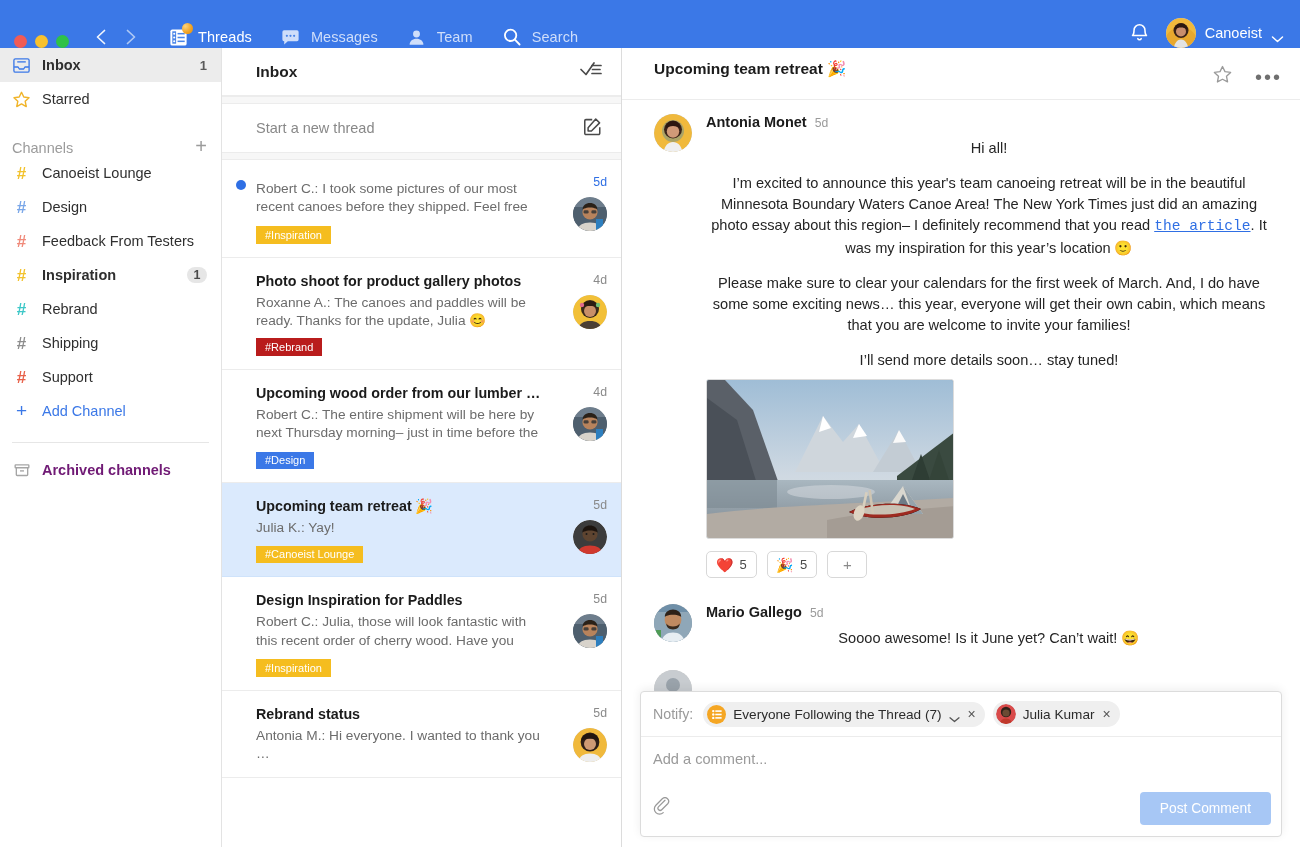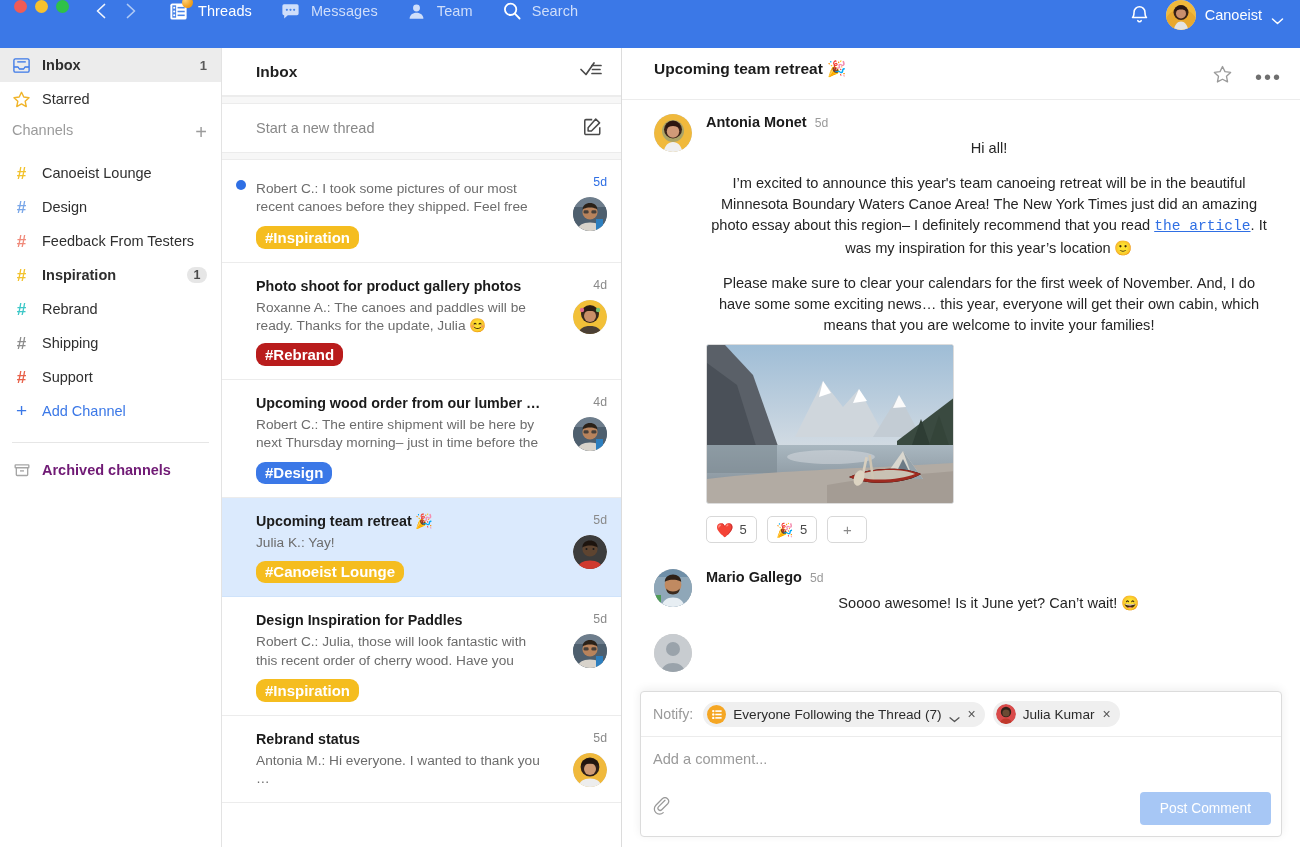--- a/index.html
+++ b/index.html
@@ -5,21 +5,21 @@
   * { box-sizing: border-box; margin: 0; padding: 0; }
   html, body {
     width: 1300px; height: 847px;
     font-family: "Liberation Sans", sans-serif;
     background: #fff; overflow: hidden;
   }
   #app { position: relative; width: 1300px; height: 847px; display: flex; flex-direction: column; }
 
   
   .titlebar {
-    height: 48px; background: #3b78e7; display: flex; align-items: flex-start;
+    height: 48px; background: #3b78e7; display: flex; align-items: flex-end;
     flex: 0 0 48px; position: relative; color: #fff;
   }
   .traffic { display: flex; align-items: center; gap: 8px; padding-left: 14px; }
   .tl { width: 13px; height: 13px; border-radius: 50%; }
   .tl.red { background: #f05b56; }
   .tl.amber { background: #f7c12f; }
   .tl.green { background: #2fc148; }
 
   .navarrows { display: flex; align-items: center; gap: 6px; margin-left: 22px; }
   .chev { width: 22px; height: 22px; opacity: .92; }
@@ -60,21 +60,21 @@
   .srow .txt { flex: 1; white-space: nowrap; overflow: hidden; text-overflow: ellipsis; }
   .srow.selected { background: #ececec; }
   .srow.selected .txt { font-weight: bold; }
   .srow .count { font-size: 13px; color: #5a5a5a; font-weight: bold; }
   .srow .count.pill {
     background: #e6e6e6; border-radius: 9px; min-width: 20px; text-align: center;
     padding: 1px 6px; font-weight: bold; color: #4a4a4a; font-size: 12.5px;
   }
   .srow.bold .txt { font-weight: bold; }
   .section-head {
-    display: flex; align-items: flex-start; height: 34px; padding: 0 14px 0 12px;
+    display: flex; align-items: flex-end; height: 34px; padding: 0 14px 0 12px;
     color: #9b9b9b; font-size: 14.5px; margin-top: 6px;
   }
   .section-head .txt { flex: 1; }
   .plus-btn { color: #9b9b9b; font-size: 20px; line-height: 1; cursor: default; }
   .hash { font-weight: bold; font-size: 17px; line-height: 1; }
   .addch { color: #3b78e7; }
   .addch .ico { color: #3b78e7; font-size: 19px; }
   .sdivider { height: 1px; background: #e6e6e6; margin: 14px 12px 10px 12px; }
   .archived { color: #701a75; }
   .archived .txt { font-weight: bold; }
@@ -111,22 +111,22 @@
   .titem .row1 { display: flex; align-items: baseline; gap: 8px; }
   .titem .subj {
     font-size: 14.3px; font-weight: bold; color: #1b1b1b; flex: 1;
     white-space: nowrap; overflow: hidden; text-overflow: ellipsis;
   }
   .titem .prev {
     margin-top: 5px; font-size: 13.7px; color: #6c6c6c; line-height: 1.35;
     max-height: 38px; overflow: hidden;
   }
   .titem .tag {
-    display: inline-block; margin-top: 8px; font-size: 15px; color: #fff;
-    padding: 2.5px 9px 3px; border-radius: 9px; font-weight: bold;
+    display: inline-block; margin-top: 8px; font-size: 11px; color: #fff;
+    padding: 2.5px 9px 3px; border-radius: 0; font-weight: normal;
   }
   .titem .right { width: 58px; flex: none; display: flex; flex-direction: column; align-items: flex-end; }
   .titem .time { font-size: 12.3px; color: #8a8a8a; }
   .titem.unreadrow .time { color: #2f6fe4; }
   .titem .right .avatar { margin-top: 8px; }
 
   
   .pane { flex: 1; display: flex; flex-direction: column; min-width: 0; background: #fff; position: relative; }
   .pane-head {
     flex: none; padding: 12px 18px 10px 32px; display: flex; align-items: flex-start;
@@ -535,21 +535,22 @@
             </svg>
           </span>
           <div class="mbody">
             <div class="mhead">
               <span class="mname">Antonia Monet</span>
               <span class="mtime">5d</span>
             </div>
             <div class="mtext">
               <p>Hi all!</p>
               <p><span>I’m excited to announce this year's team canoeing retreat will be in the beautiful Minnesota Boundary Waters Canoe Area! The New York Times just did an amazing photo essay about this region– I definitely recommend that you read </span><a href="#">the article</a><span>. It was my inspiration for this year’s location 🙂</span></p>
-              <p>Please make sure to clear your calendars for the first week of November. And, I do have some some exciting news… this year, everyone will get their own cabin, which means that you are welcome to invite your families!</p>
+              <p>Please make sure to clear your calendars for the first week of March. And, I do have some some exciting news… this year, everyone will get their own cabin, which means that you are welcome to invite your families!</p>
+              <p>I’ll send more details soon… stay tuned!</p>
             </div>
 
             <div class="thumb">
               <svg viewBox="0 0 248 160" width="248" height="160" preserveAspectRatio="none">
                 <defs>
                   <linearGradient id="sky" x1="0" y1="0" x2="0" y2="1">
                     <stop offset="0%" stop-color="#9fbdd6"></stop>
                       <stop offset="60%" stop-color="#cfd9e2"></stop>
                       <stop offset="100%" stop-color="#e6e3dd"></stop>
                   </linearGradient>

